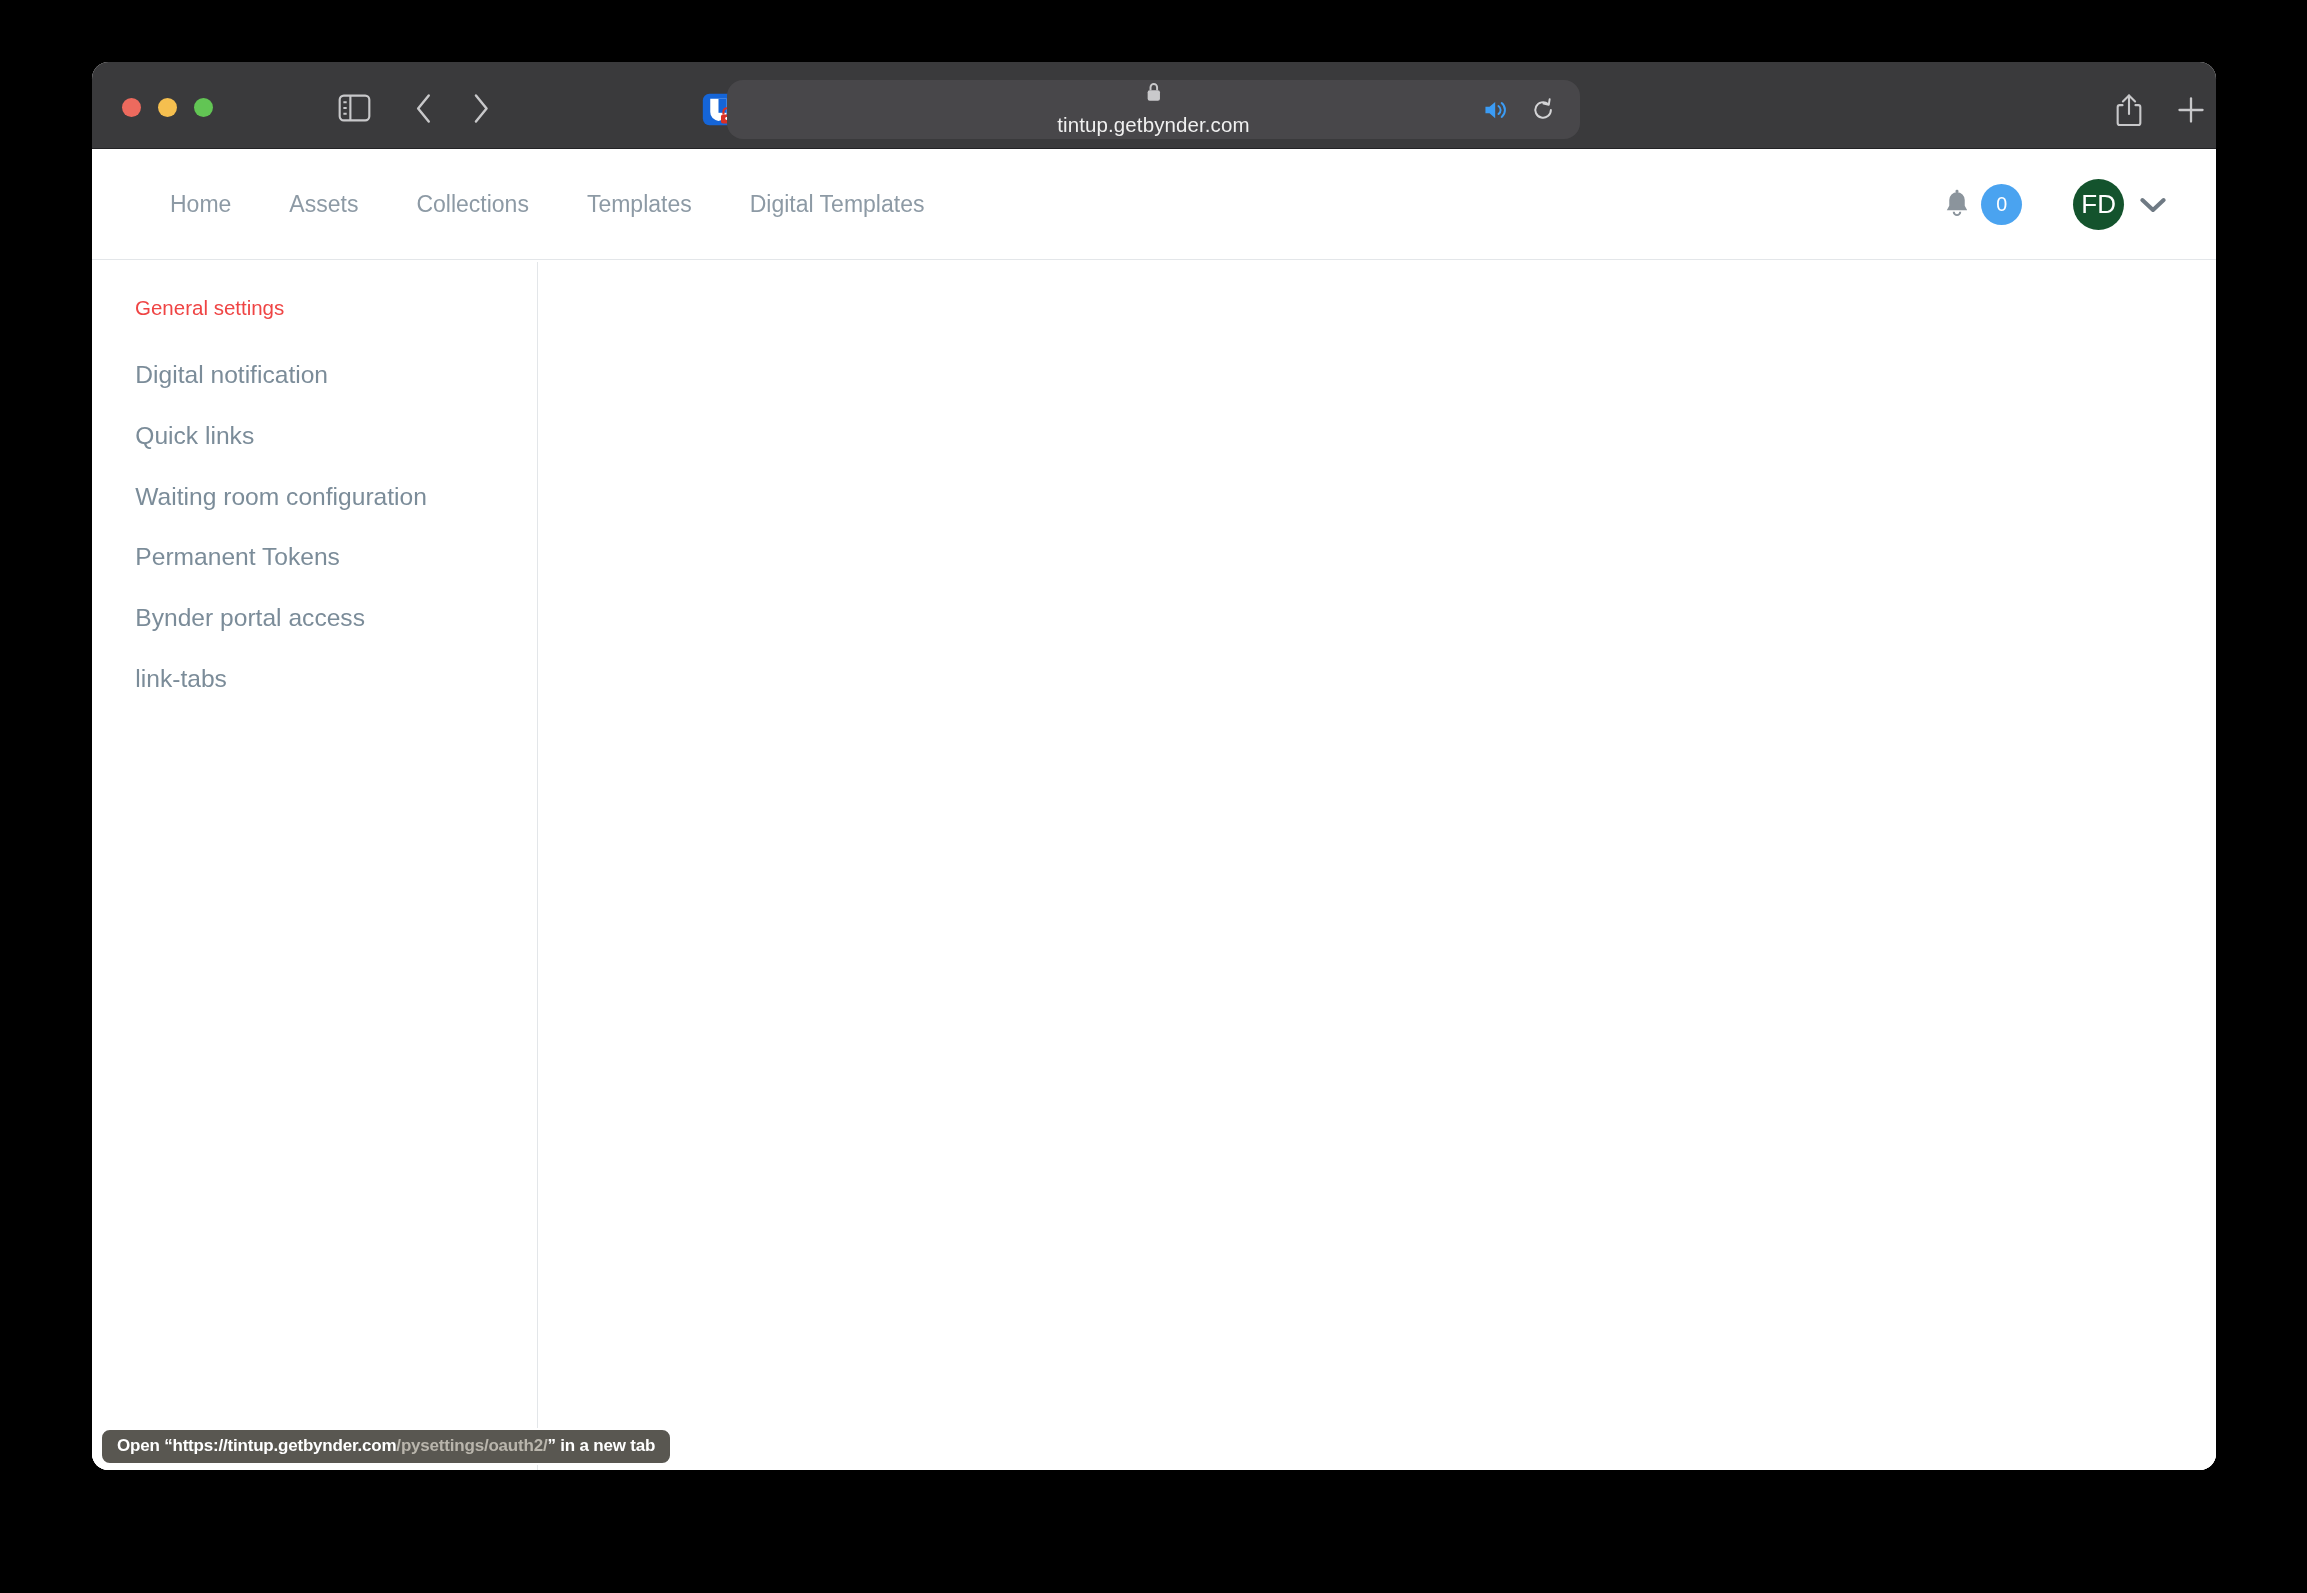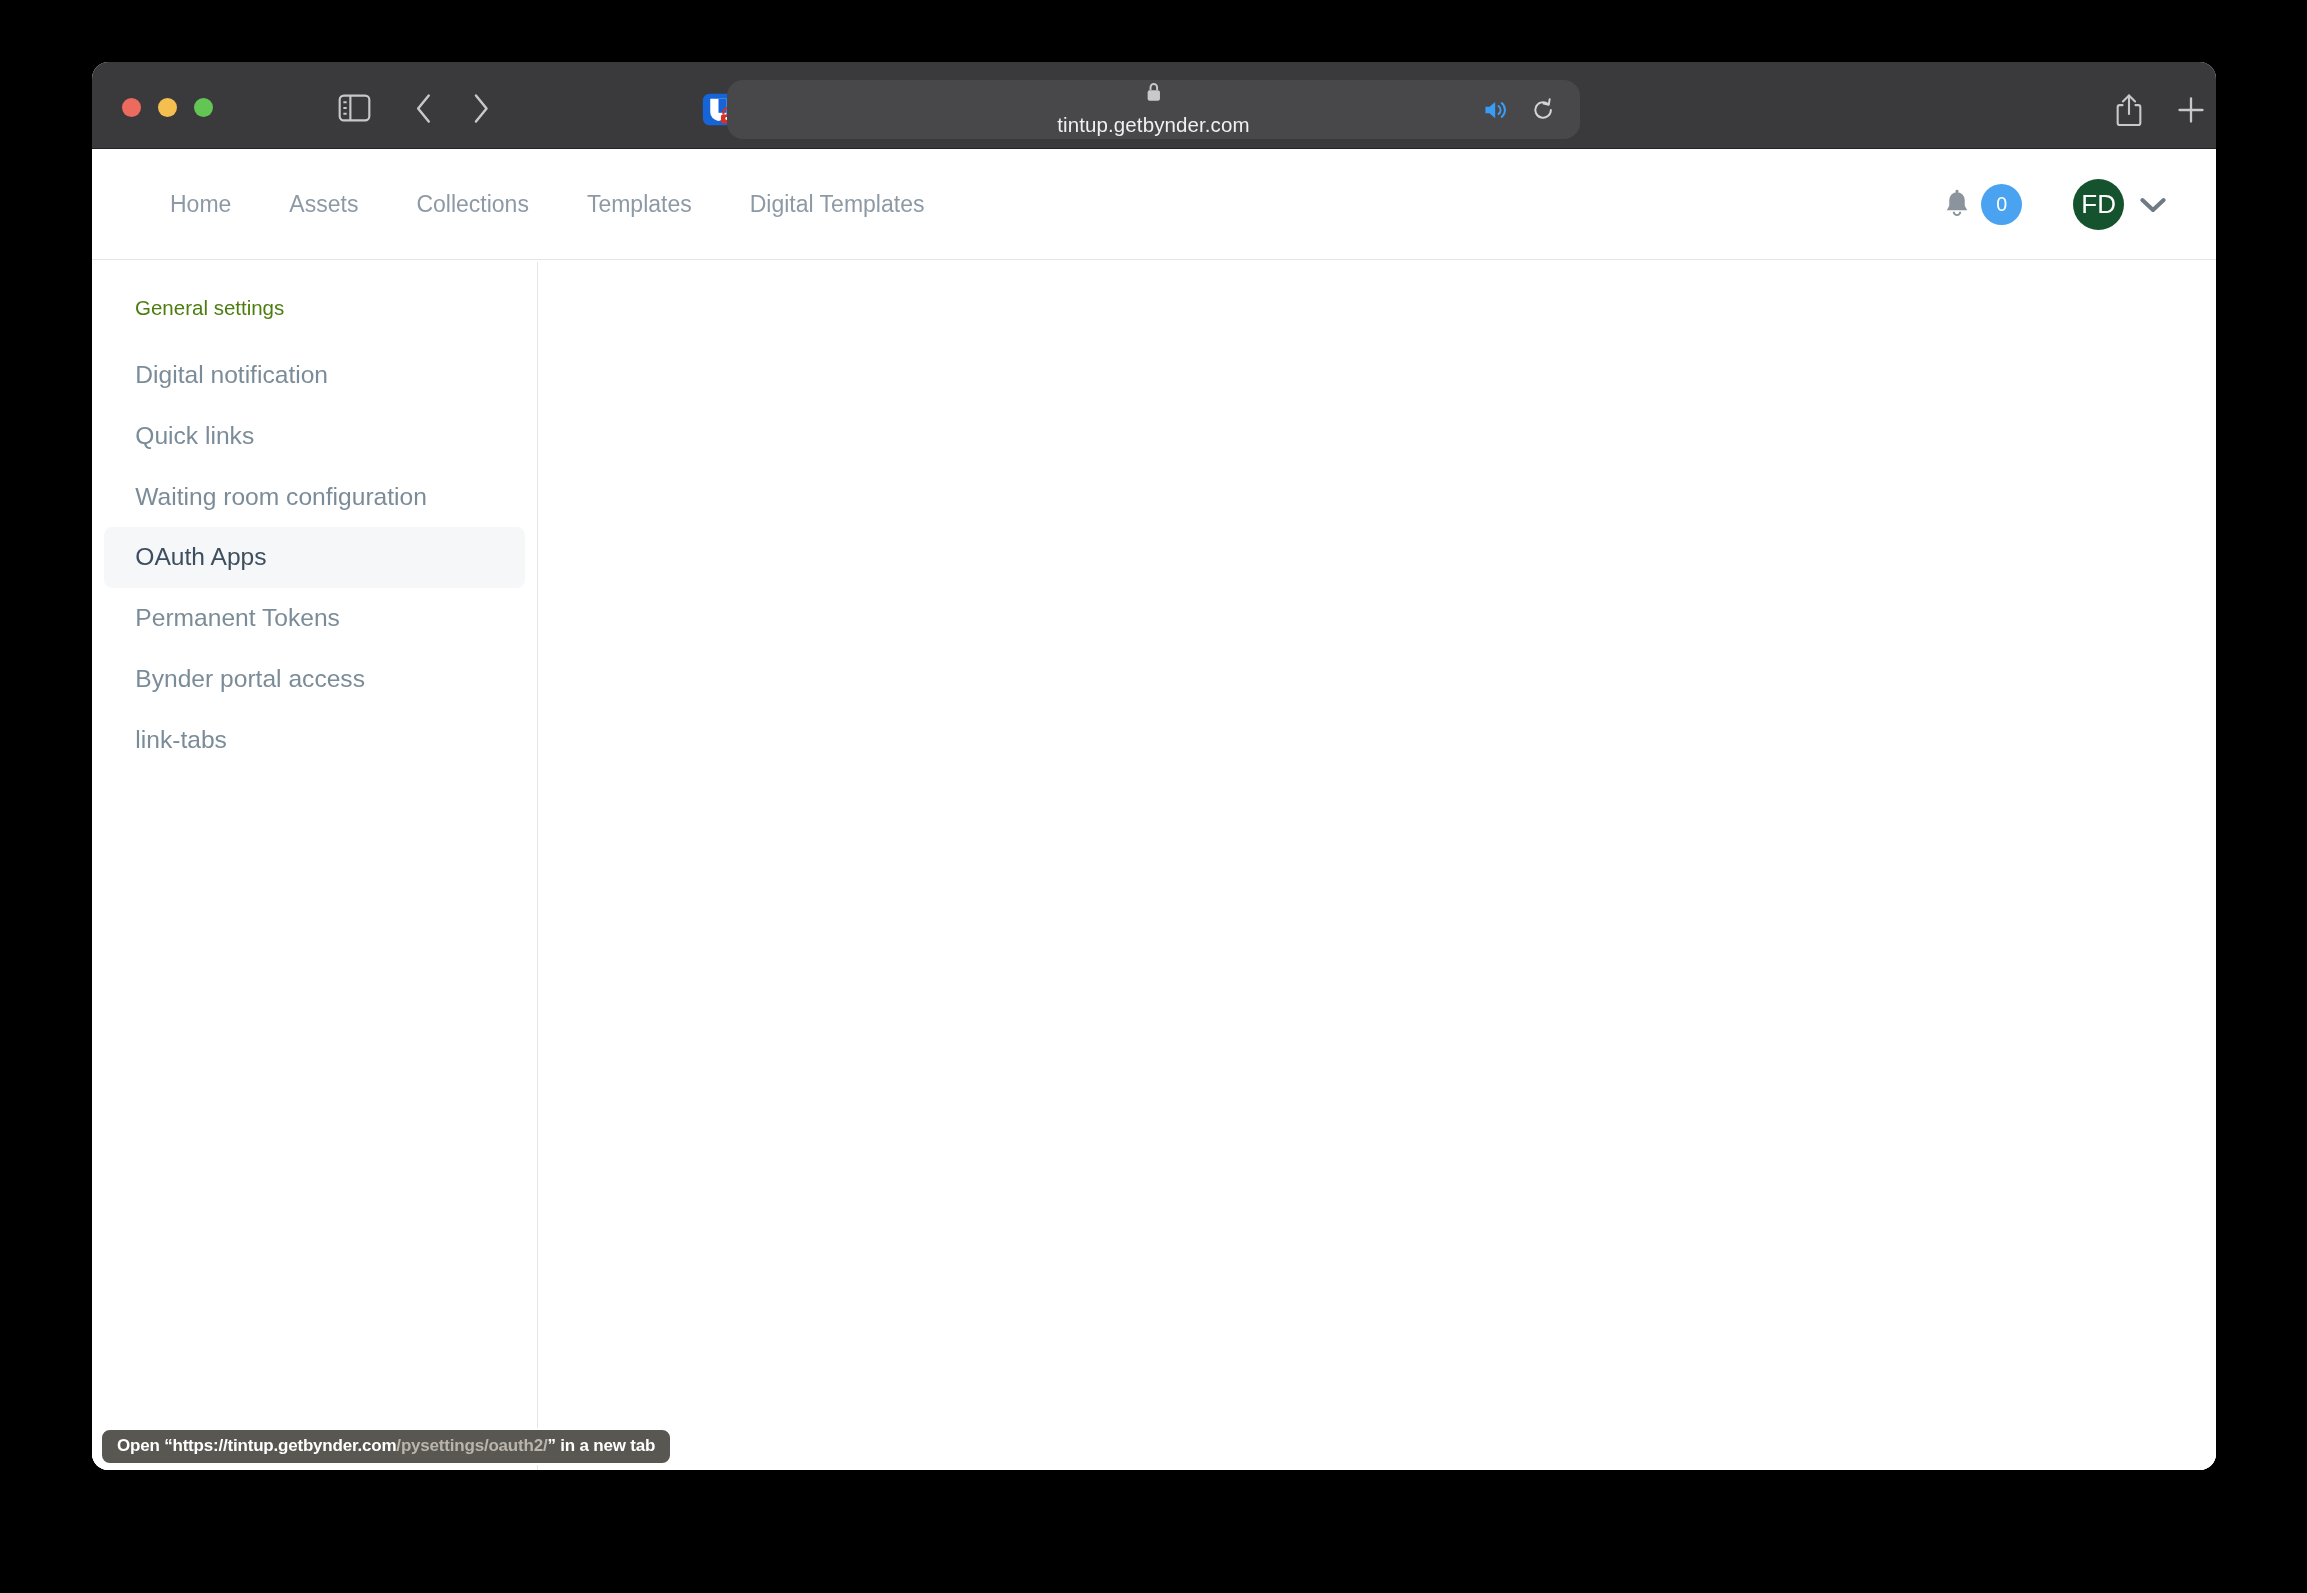--- a/index.html
+++ b/index.html
@@ -136,21 +136,21 @@
   
   #settings-sidebar {
     position: absolute;
     left: 0; top: 113px;
     width: 446px; height: 1208px;
     border-right: 1.6px solid #e3e6e9;
     background: #fff;
     padding-top: 34px;
   }
   #sidebar-header {
-    color: #4d7c0f;
+    color: #ef4444;
     font-size: 20.5px;
     padding-left: 43px;
     margin-bottom: 24.6px;
   }
   .sidebar-item {
     display: block;
     margin: 0 12.3px;
     padding: 16.4px 31px;
     border-radius: 8.2px;
     color: #7b8c99;
@@ -309,21 +309,20 @@
         </span>
       </div>
     </div>
 
     <div id="settings-sidebar">
       <div id="sidebar-header">General settings</div>
 
       <div class="sidebar-item">Digital notification</div>
       <div class="sidebar-item">Quick links</div>
       <div class="sidebar-item">Waiting room configuration</div>
-      <div class="sidebar-item selected">OAuth Apps</div>
       <div class="sidebar-item">Permanent Tokens</div>
       <div class="sidebar-item">Bynder portal access</div>
       <div class="sidebar-item">link-tabs</div>
     </div>
 
     <div id="main-panel"></div>
 
     <div id="status-tooltip">
       <span class="tt-strong">Open “https://tintup.getbynder.com</span><span class="tt-dim">/pysettings/oauth2/</span><span class="tt-strong">” in a new tab</span>
     </div>

